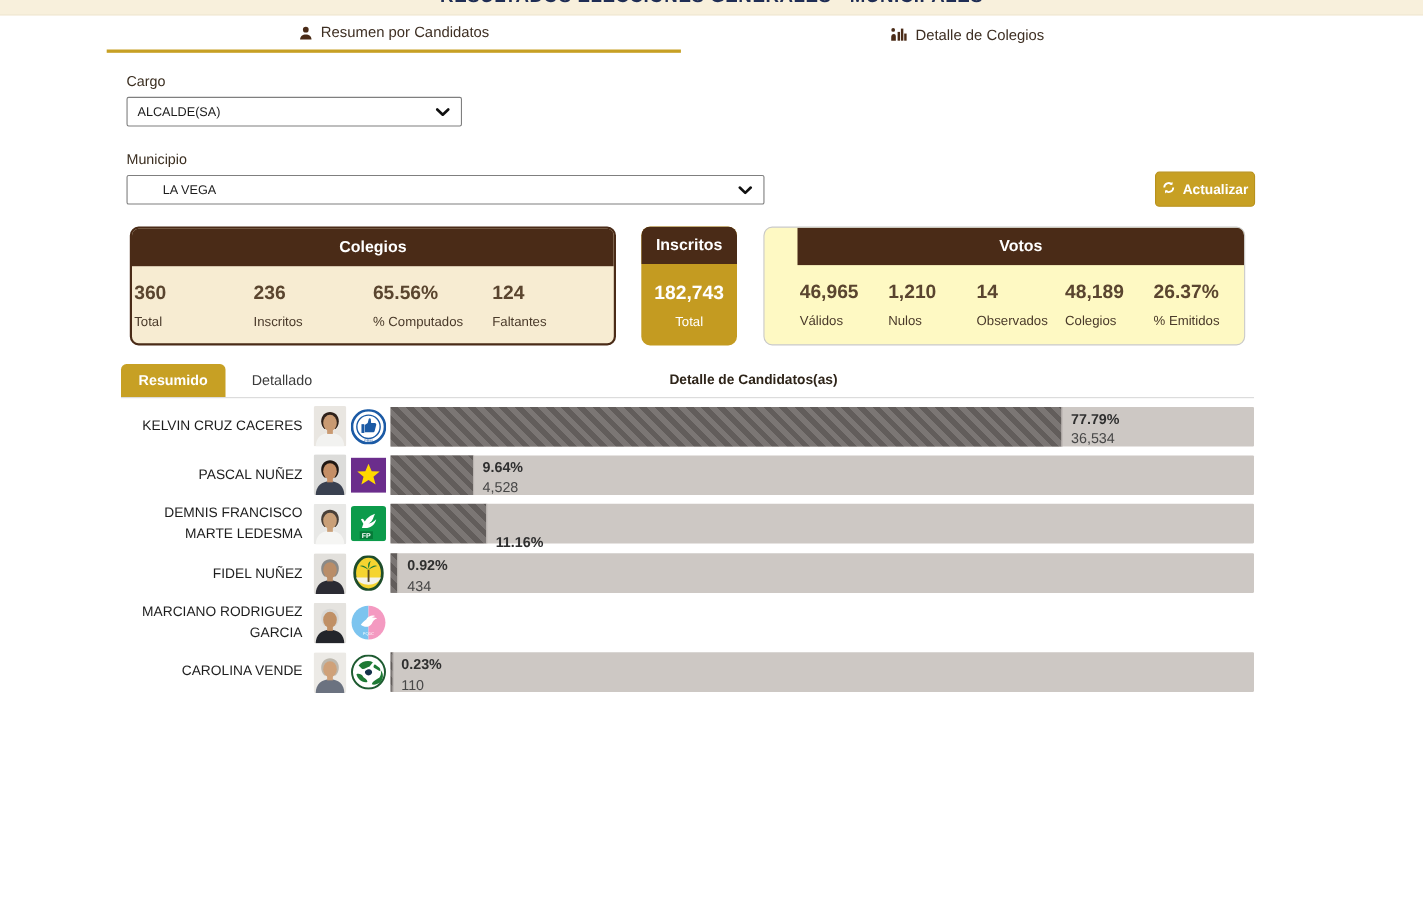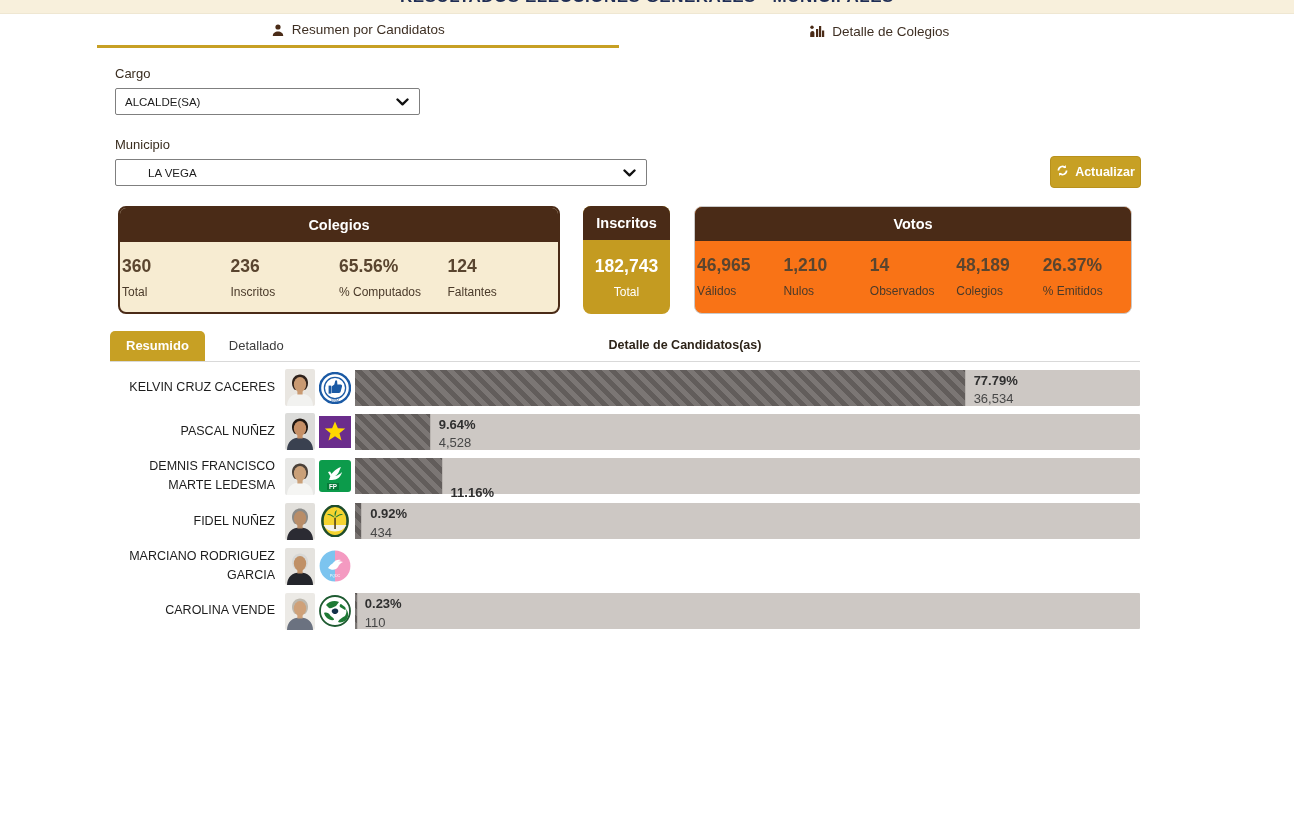--- a/index.html
+++ b/index.html
@@ -20,34 +20,34 @@
   .main-tab .ticon { display:inline-flex; }
 
   
   .filters { margin-left:115px; margin-top:18px; position:relative; width:1026px; }
   .field-label { font-size:13px; color:#3a2d1f; margin-bottom:7px; }
   .selectbox { height:27px; background:#fff; border:1px solid #7f7f7f; border-radius:2px;
     display:flex; align-items:center; justify-content:space-between; padding:0 10px 0 9px;
     font-size:11.5px; color:#1c1c1c; cursor:pointer; }
   .selectbox .chev { display:inline-flex; }
   .sel-cargo { width:305px; margin-bottom:22px; }
-  .sel-municipio { width:532px;padding-left:32px; }
+  .sel-municipio { width:580px;padding-left:32px; }
   .btn-refresh { position:absolute; right:0; bottom:-2px; width:91px; height:32px;
     background:#C7A024; border:1px solid #b8911c; border-radius:4px; color:#fff;
     font-size:12.5px; font-weight:bold; display:flex; align-items:center; justify-content:center;
     gap:6px; cursor:pointer; }
 
   
   .panels { display:flex; margin-left:118px; margin-top:20px; }
   .panel { border-radius:8px; overflow:hidden; }
   .panel-head { background:#4A2B17; color:#fff; font-weight:bold; font-size:14.5px;
     text-align:center; padding:9px 4px; }
   .panel-colegios { width:442px; border:2px solid #4A2B17; background:#F7ECD2; }
   .panel-inscritos { width:87px; margin-left:23px; background:#C49B21; }
-  .panel-votos { width:438px; margin-left:24px; border:1px solid #c9c9c9; background:#f97316; }
+  .panel-votos { width:438px; margin-left:24px; border:1px solid #c9c9c9; background:#fef9c3;padding-left:30px; }
   .stat-row { display:flex; padding:14px 2px 13px; }
   .stat { flex:1; }
   .stat-value { font-size:17.5px; font-weight:bold; color:#5A452F; margin-bottom:8px; }
   .stat-label { font-size:12px; color:#4a3a2a; }
   .inscritos-body { text-align:center; padding:16px 2px 13px; }
   .inscritos-value { font-size:17.5px; font-weight:bold; color:#fff; margin-bottom:8px; }
   .inscritos-label { font-size:12px; color:#fff; }
 
   
   .results { margin-left:110px; margin-top:17px; width:1030px; }

